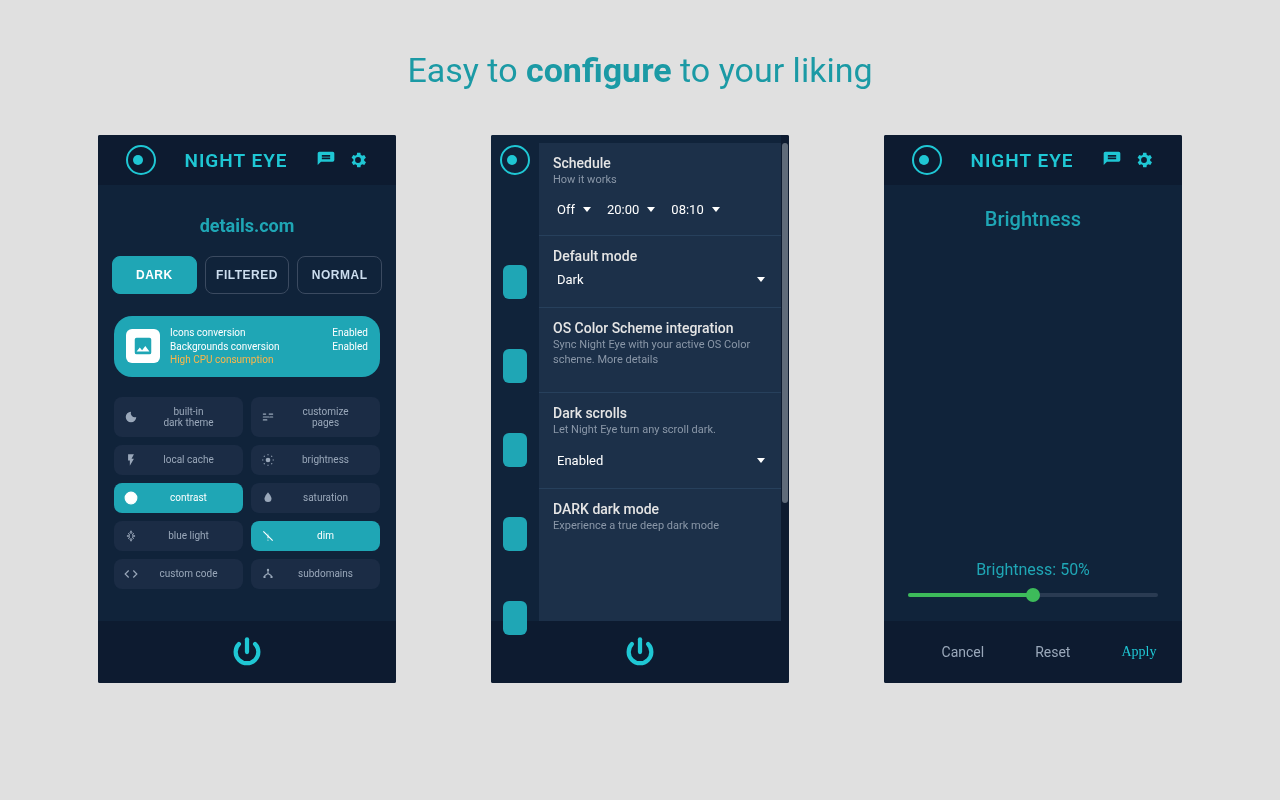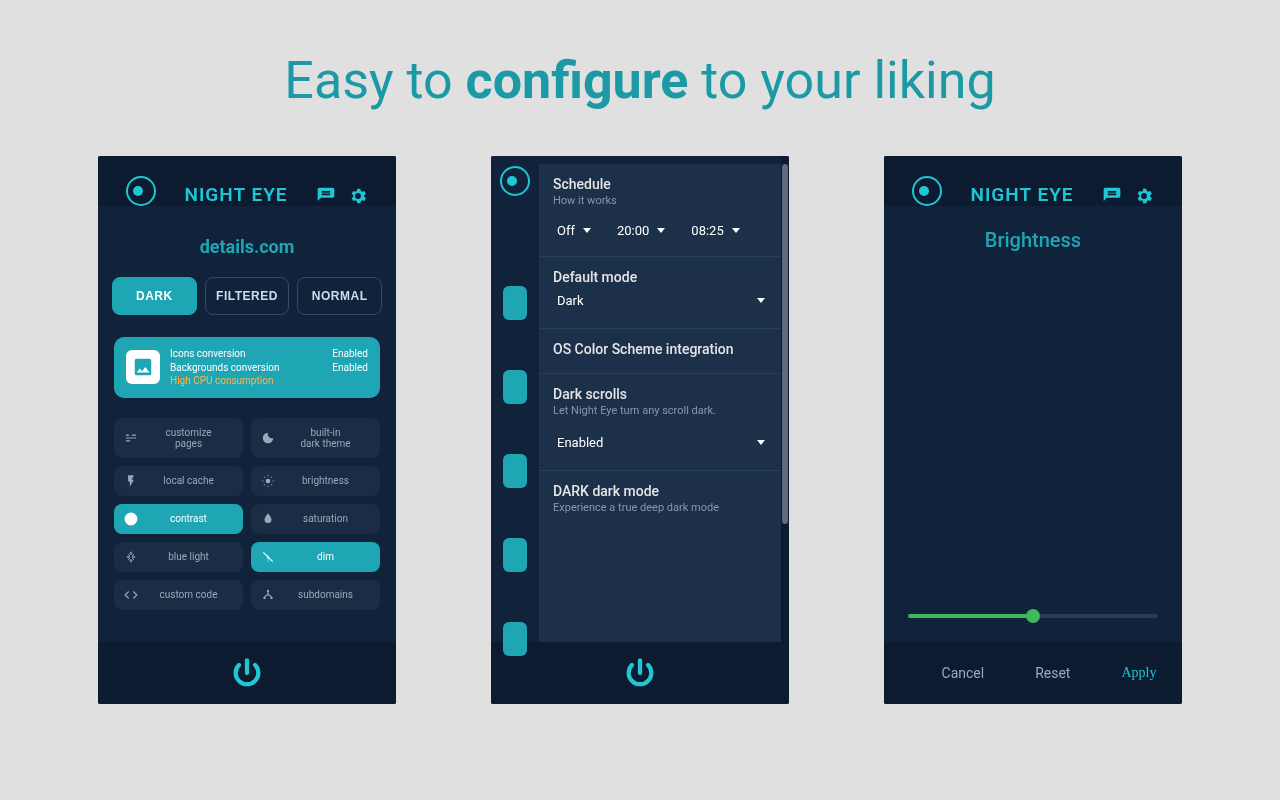--- a/index.html
+++ b/index.html
@@ -5,21 +5,21 @@
   * { box-sizing: border-box; margin: 0; padding: 0; }
   body {
     background: #E0E0E0;
     font-family: -apple-system, BlinkMacSystemFont, "Segoe UI", Roboto, Arial, sans-serif;
     width: 1280px;
     height: 800px;
     overflow: hidden;
   }
   .headline {
     text-align: center;
-    font-size: 52px;
+    font-size: 34px;
     color: #1B9AA5;
     padding-top: 50px;
     font-weight: 400;
   }
   .headline strong { font-weight: 700; }
   .panels {
     display: flex;
     justify-content: space-between;
     padding: 45px 98px 0;
     gap: 28px;
@@ -33,21 +33,21 @@
     flex-direction: column;
     position: relative;
     overflow: hidden;
     color: #B8C4D1;
   }
   
   .hdr {
     height: 50px;
     background: #0D1B30;
     display: flex;
-    align-items: flex-end;
+    align-items: center;
     padding: 0 28px;
     gap: 10px;
   }
   .eye-logo {
     width: 30px; height: 30px;
     border: 2px solid #1FC7D4;
     border-radius: 50%;
     display: flex; align-items: center; justify-content: center;
   }
   .eye-logo::after {
@@ -75,21 +75,21 @@
   }
   .mode-row { display:flex; gap:8px; justify-content:center; padding: 0 14px 22px; }
   .mode-btn {
     flex:1; height:38px; border-radius:8px; border:1px solid #3B4A60;
     background:transparent; color:#CDE; font-size:12px; font-weight:600;
     cursor:pointer; letter-spacing:.5px;
   }
   .mode-btn.active { background:#1FA6B5; border-color:#1FA6B5; color:#fff; }
 
   .conv-box {
-    margin: 0 16px 20px; background:#1FA6B5; border-radius:10px;
+    margin: 0 16px 20px; background:#1FA6B5; border-radius:18px;
     padding:10px 12px; display:flex; gap:10px; align-items:center;
   }
   .conv-img {
     width:34px; height:34px; background:#fff; border-radius:6px;
     display:flex; align-items:center; justify-content:center;
   }
   .conv-img svg{ fill:#1FA6B5; width:22px; height:22px;}
   .conv-text { font-size:10px; line-height:1.35; color:#fff; flex:1;}
   .conv-text .row{ display:flex; justify-content:space-between;}
   .conv-text .warn{ color:#FFB648;}
@@ -133,21 +133,21 @@
     position:absolute; left:12px; top:130px; display:flex; flex-direction:column; gap:50px;
   }
   .p2-hint{
     width:24px; height:34px; background:#1FA6B5; border-radius:6px;
   }
   .section {
     padding:12px 14px 14px; border-bottom:1px solid #27405C;
   }
   .section-title { color:#e5e5e5; font-size:14px; font-weight:500; margin-bottom:2px;}
   .section-sub { color:#8A97A8; font-size:11px; line-height:1.35; margin-bottom:10px;}
-  .select-row { display:flex; gap:20px;}
+  .select-row { display:flex; gap:10px;}
   .sel {
     position:relative; color:#fff; font-size:13px; padding:4px 18px 4px 4px; cursor:pointer;
   }
   .sel::after{
     content:""; position:absolute; right:2px; top:9px;
     border-left:4px solid transparent; border-right:4px solid transparent;
     border-top:5px solid #fff;
   }
   .full-select{
     display:flex; justify-content:space-between; align-items:center;
@@ -232,30 +232,30 @@
             <span>Backgrounds conversion</span>
             <span>Enabled</span>
           </div>
         <div class="warn">High CPU consumption</div>
       </div>
     </div>
 
     <div class="opt-grid" id="opt-grid">
         <div class="opt-btn tall">
           <svg class="ico" viewBox="0 0 24 24">
+            <path d="M12 3a9 9 0 1 0 9 9 7 7 0 0 1-9-9z"></path>
+          </svg>
+          <span class="label">built-in<br>dark theme</span>
+        </div>
+        <div class="opt-btn tall">
+          <svg class="ico" viewBox="0 0 24 24">
             <path d="M3 17h6v2H3zm0-5h18v2H3zm0-5h6v2H3zm12 8v4l6-6-4-4-6 6h4z" opacity=".0"></path>
             <path d="M4 7h4M4 12h10M4 17h6M14 7h6M16 12h4" stroke="currentColor" stroke-width="2" stroke-linecap="round" fill="none"></path>
           </svg>
           <span class="label">customize<br>pages</span>
-        </div>
-        <div class="opt-btn tall">
-          <svg class="ico" viewBox="0 0 24 24">
-            <path d="M12 3a9 9 0 1 0 9 9 7 7 0 0 1-9-9z"></path>
-          </svg>
-          <span class="label">built-in<br>dark theme</span>
         </div>
         <div class="opt-btn">
           <svg class="ico" viewBox="0 0 24 24">
             <path d="M7 2v11h3v9l7-12h-4l4-8z"></path>
           </svg>
           <span class="label">local cache</span>
         </div>
         <div class="opt-btn">
           <svg class="ico" viewBox="0 0 24 24">
             <circle cx="12" cy="12" r="4"></circle>
@@ -325,31 +325,32 @@
         <div class="p2-hint"></div>
       </div>
     </div>
     <div class="settings-scroll">
       <div class="section">
         <div class="section-title">Schedule</div>
         <div class="section-sub">How it works</div>
         <div class="select-row">
           <div class="sel">Off</div>
           <div class="sel">20:00</div>
-          <div class="sel">08:25</div>
+          <div class="sel">08:10</div>
         </div>
       </div>
       <div class="section">
         <div class="section-title">Default mode</div>
         <div class="full-select">
             <span>Dark</span>
           </div>
       </div>
       <div class="section">
         <div class="section-title">OS Color Scheme integration</div>
+        <div class="section-sub">Sync Night Eye with your active OS Color scheme. More details</div>
       </div>
       <div class="section">
         <div class="section-title">Dark scrolls</div>
         <div class="section-sub">Let Night Eye turn any scroll dark.</div>
         <div class="full-select">
             <span>Enabled</span>
           </div>
       </div>
       <div class="section" style="border-bottom:none">
         <div class="section-title">DARK dark mode</div>
@@ -378,20 +379,21 @@
         <span class="gear-icon">
           <svg viewBox="0 0 24 24">
               <path d="M19.4 13a7.5 7.5 0 0 0 .1-1 7.5 7.5 0 0 0-.1-1l2.1-1.6-2-3.5-2.5 1a7.6 7.6 0 0 0-1.7-1l-.4-2.6h-4l-.4 2.6a7.6 7.6 0 0 0-1.7 1l-2.5-1-2 3.5L6.5 11a7.5 7.5 0 0 0 0 2l-2.1 1.6 2 3.5 2.5-1a7.6 7.6 0 0 0 1.7 1l.4 2.6h4l.4-2.6a7.6 7.6 0 0 0 1.7-1l2.5 1 2-3.5zM12 15.5A3.5 3.5 0 1 1 15.5 12 3.5 3.5 0 0 1 12 15.5z"></path>
             </svg>
         </span>
       </div>
     </div>
     <div class="p3-body">
       <div class="p3-title">Brightness</div>
       <div class="slider-area">
+        <div class="slider-label">Brightness: 50%</div>
         <div class="slider-track">
           <div class="slider-thumb"></div>
         </div>
       </div>
     </div>
     <div class="p3-footer">
       <span>Cancel</span>
       <span>Reset</span>
       <span class="apply">Apply</span>
     </div>

